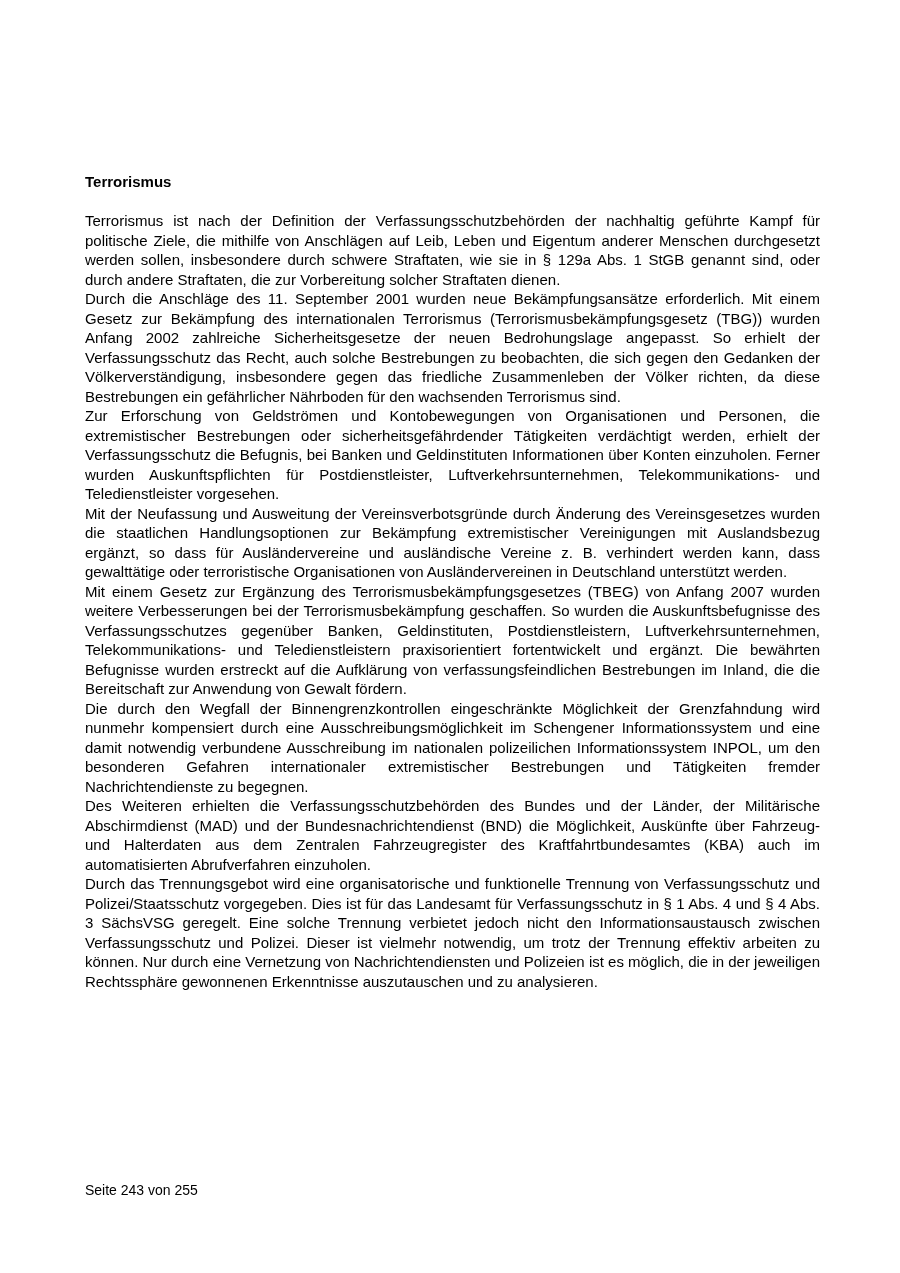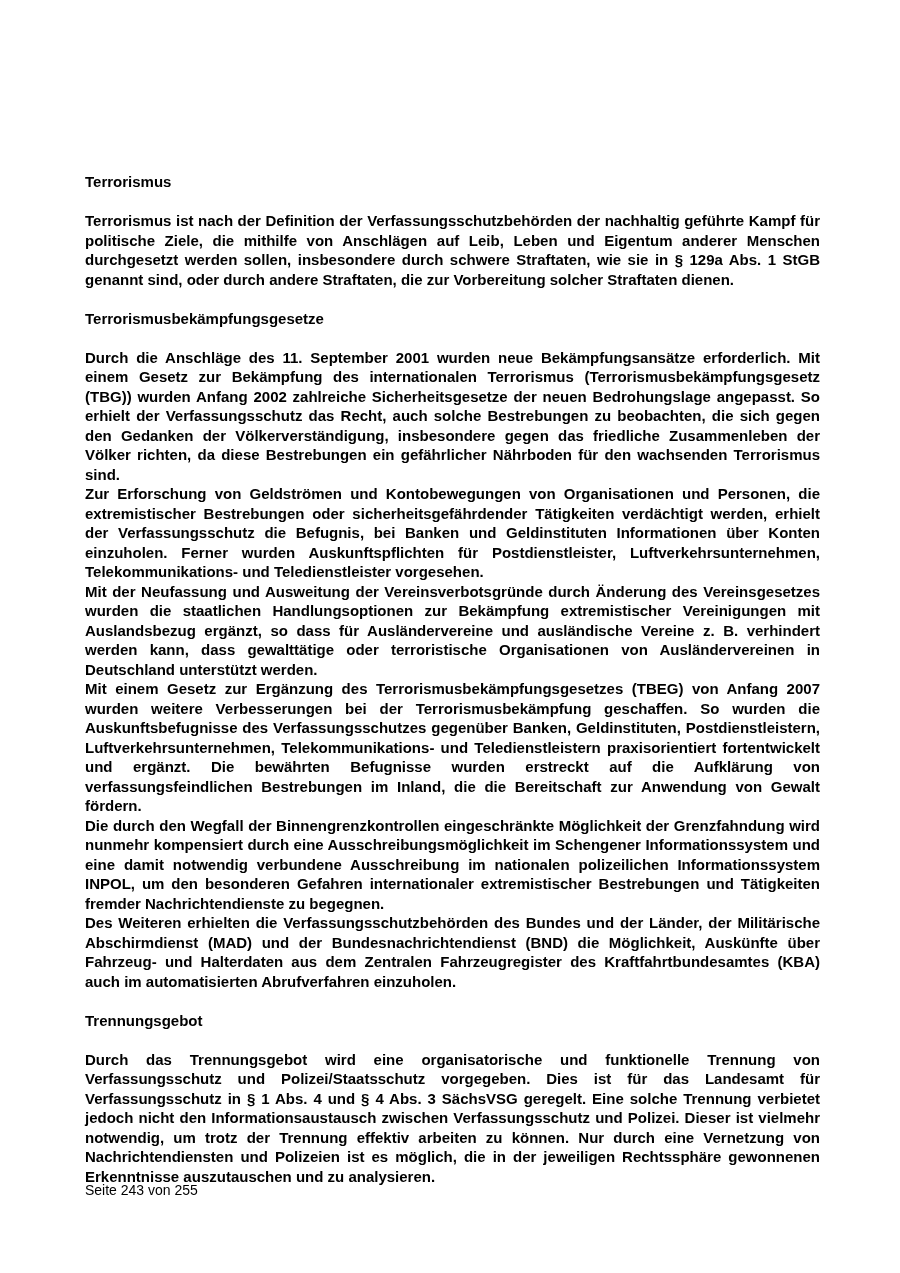--- a/index.html
+++ b/index.html
@@ -30,50 +30,47 @@
     font-size: 15px;
     line-height: 19.5px;
     margin: 19.5px 0;
   }
   .section:first-child .section-heading {
     margin-top: 0;
   }
   .paragraph {
     margin: 0;
     text-align: justify;
-    font-weight: bold;
   }
   .page-footer {
     position: absolute;
     left: 85px;
     top: 1181px;
     font-size: 14px;
     line-height: 19.5px;
   }
 </style>
 </head>
 <body>
 
 <div class="page">
 
   <div class="section">
     <div class="section-heading">Terrorismus</div>
     <p class="paragraph">Terrorismus ist nach der Definition der Verfassungsschutzbehörden der nachhaltig geführte Kampf für politische Ziele, die mithilfe von Anschlägen auf Leib, Leben und Eigentum anderer Menschen durchgesetzt werden sollen, insbesondere durch schwere Straftaten, wie sie in § 129a Abs. 1 StGB genannt sind, oder durch andere Straftaten, die zur Vorbereitung solcher Straftaten dienen.</p>
   </div>
 
   <div class="section">
-    <div class="section-heading">Terrorismusbekämpfungsgesetze</div>
     <p class="paragraph">Durch die Anschläge des 11. September 2001 wurden neue Bekämpfungsansätze erforderlich. Mit einem Gesetz zur Bekämpfung des internationalen Terrorismus (Terrorismusbekämpfungsgesetz (TBG)) wurden Anfang 2002 zahlreiche Sicherheitsgesetze der neuen Bedrohungslage angepasst. So erhielt der Verfassungsschutz das Recht, auch solche Bestrebungen zu beobachten, die sich gegen den Gedanken der Völkerverständigung, insbesondere gegen das friedliche Zusammenleben der Völker richten, da diese Bestrebungen ein gefährlicher Nährboden für den wachsenden Terrorismus sind.</p>
     <p class="paragraph">Zur Erforschung von Geldströmen und Kontobewegungen von Organisationen und Personen, die extremistischer Bestrebungen oder sicherheitsgefährdender Tätigkeiten verdächtigt werden, erhielt der Verfassungsschutz die Befugnis, bei Banken und Geldinstituten Informationen über Konten einzuholen. Ferner wurden Auskunftspflichten für Postdienstleister, Luftverkehrsunternehmen, Telekommunikations- und Teledienstleister vorgesehen.</p>
     <p class="paragraph">Mit der Neufassung und Ausweitung der Vereinsverbotsgründe durch Änderung des Vereinsgesetzes wurden die staatlichen Handlungsoptionen zur Bekämpfung extremistischer Vereinigungen mit Auslandsbezug ergänzt, so dass für Ausländervereine und ausländische Vereine z. B. verhindert werden kann, dass gewalttätige oder terroristische Organisationen von Ausländervereinen in Deutschland unterstützt werden.</p>
     <p class="paragraph">Mit einem Gesetz zur Ergänzung des Terrorismusbekämpfungsgesetzes (TBEG) von Anfang 2007 wurden weitere Verbesserungen bei der Terrorismusbekämpfung geschaffen. So wurden die Auskunftsbefugnisse des Verfassungsschutzes gegenüber Banken, Geldinstituten, Postdienstleistern, Luftverkehrsunternehmen, Telekommunikations- und Teledienstleistern praxisorientiert fortentwickelt und ergänzt. Die bewährten Befugnisse wurden erstreckt auf die Aufklärung von verfassungsfeindlichen Bestrebungen im Inland, die die Bereitschaft zur Anwendung von Gewalt fördern.</p>
     <p class="paragraph">Die durch den Wegfall der Binnengrenzkontrollen eingeschränkte Möglichkeit der Grenzfahndung wird nunmehr kompensiert durch eine Ausschreibungsmöglichkeit im Schengener Informationssystem und eine damit notwendig verbundene Ausschreibung im nationalen polizeilichen Informationssystem INPOL, um den besonderen Gefahren internationaler extremistischer Bestrebungen und Tätigkeiten fremder Nachrichtendienste zu begegnen.</p>
     <p class="paragraph">Des Weiteren erhielten die Verfassungsschutzbehörden des Bundes und der Länder, der Militärische Abschirmdienst (MAD) und der Bundesnachrichtendienst (BND) die Möglichkeit, Auskünfte über Fahrzeug- und Halterdaten aus dem Zentralen Fahrzeugregister des Kraftfahrtbundesamtes (KBA) auch im automatisierten Abrufverfahren einzuholen.</p>
   </div>
 
   <div class="section">
-    <div class="section-heading">Trennungsgebot</div>
     <p class="paragraph">Durch das Trennungsgebot wird eine organisatorische und funktionelle Trennung von Verfassungsschutz und Polizei/Staatsschutz vorgegeben. Dies ist für das Landesamt für Verfassungsschutz in § 1 Abs. 4 und § 4 Abs. 3 SächsVSG geregelt. Eine solche Trennung verbietet jedoch nicht den Informationsaustausch zwischen Verfassungsschutz und Polizei. Dieser ist vielmehr notwendig, um trotz der Trennung effektiv arbeiten zu können. Nur durch eine Vernetzung von Nachrichtendiensten und Polizeien ist es möglich, die in der jeweiligen Rechtssphäre gewonnenen Erkenntnisse auszutauschen und zu analysieren.</p>
   </div>
 
   <div class="page-footer">Seite 243 von 255</div>
 
 </div>
 
 </body></html>

